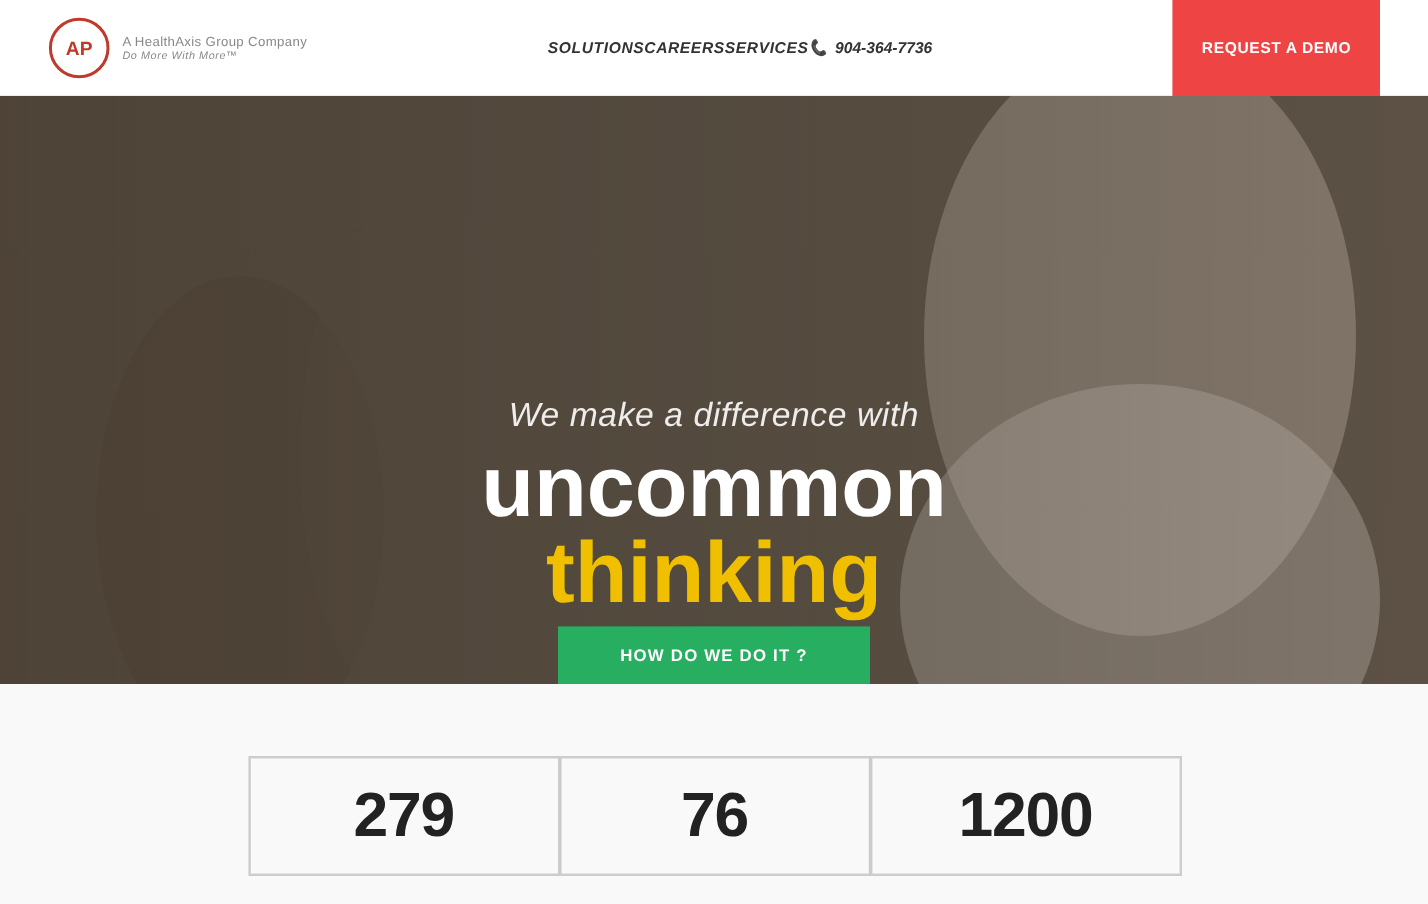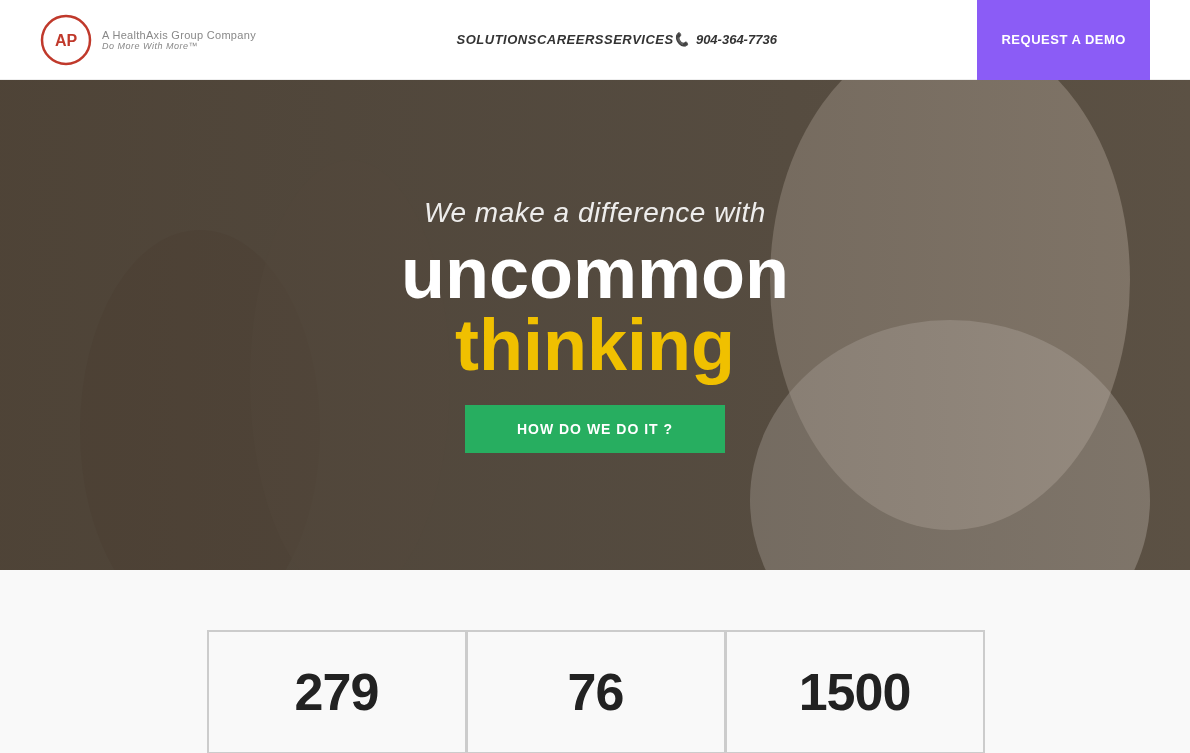--- a/index.html
+++ b/index.html
@@ -67,41 +67,41 @@
       display: flex;
       align-items: center;
       gap: 6px;
       font-size: 13px;
       font-weight: 600;
       color: #333;
       text-decoration: none;
       cursor: pointer;
     }
     .request-btn {
-      background: #8b5cf6;
+      background: #ef4444;
       color: #fff;
       font-size: 13px;
       font-weight: 700;
       padding: 2px 24px;
       border: none;
       cursor: pointer;
       letter-spacing: 0.5px;
       text-transform: uppercase;
       height: 80px;
       white-space: nowrap;
     }
 
     
     .hero {
       position: relative;
       width: 100%;
       height: 490px;
       overflow: hidden;
       display: flex;
-      align-items: center;
+      align-items: flex-end;
       justify-content: center;
     }
     .hero-bg {
       position: absolute;
       inset: 0;
       background: linear-gradient(
         to right,
         rgba(80, 70, 60, 0.55) 0%,
         rgba(60, 55, 50, 0.45) 40%,
         rgba(40, 40, 40, 0.3) 70%,
@@ -125,21 +125,21 @@
       font-style: italic;
       font-weight: 300;
       margin-bottom: 8px;
       letter-spacing: 0.5px;
     }
     .hero-title {
       font-size: 72px;
       font-weight: 900;
       text-transform: lowercase;
       line-height: 1;
-      margin-bottom: 24px;
+      margin-bottom: 8px;
     }
     .hero-title .white-text {
       color: #fff;
     }
     .hero-title .yellow-text {
       color: #f0c000;
     }
     .hero-description {
       font-size: 15px;
       color: rgba(255,255,255,0.88);
@@ -163,21 +163,21 @@
     .stats-section {
       background: #f9f9f9;
       padding: 60px 40px 40px;
       display: flex;
       justify-content: center;
       gap: 0;
     }
     .stat-box {
       border: 2px solid #ccc;
       width: 260px;
-      height: 124px;
+      height: 100px;
       display: flex;
       align-items: center;
       justify-content: center;
       margin-right: -1px;
     }
     .stat-number {
       font-size: 52px;
       font-weight: 700;
       color: #222;
       letter-spacing: -1px;
@@ -247,15 +247,15 @@
 </section>
 
 <section class="stats-section">
   <div class="stat-box">
     <span class="stat-number">279</span>
   </div>
   <div class="stat-box">
     <span class="stat-number">76</span>
   </div>
   <div class="stat-box">
-    <span class="stat-number">1500</span>
+    <span class="stat-number">1200</span>
   </div>
 </section>
 
 </body></html>

